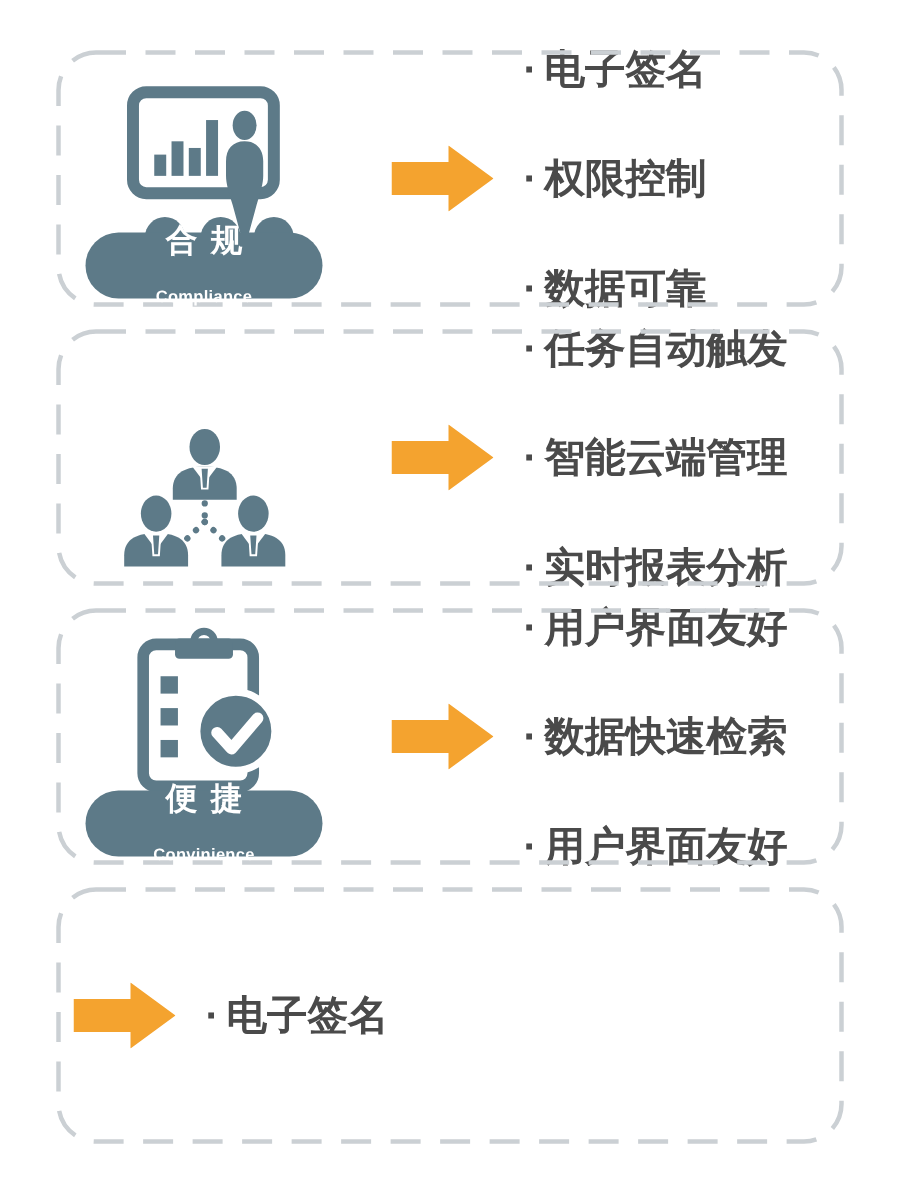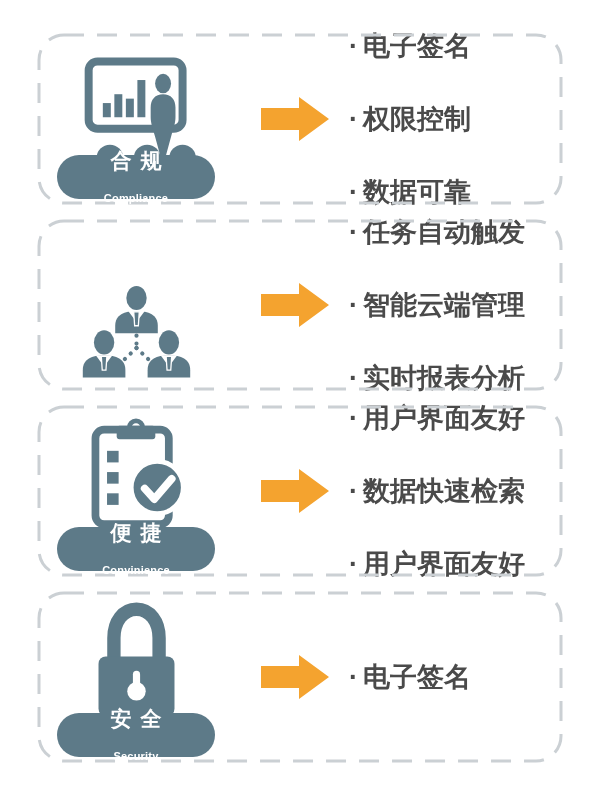--- a/index.html
+++ b/index.html
@@ -200,32 +200,20 @@
       <li><span class="dot">·</span><span>用户界面友好</span></li>
       <li><span class="dot">·</span><span>数据快速检索</span></li>
       <li><span class="dot">·</span><span>用户界面友好</span></li>
     </ul>
   </section>
 
   <section class="card">
     <svg class="dash-border" width="526" height="172" viewBox="0 0 526 172">
       <rect x="2" y="2" width="522" height="168" rx="25" fill="none" stroke="#CBD0D4" stroke-width="3" stroke-dasharray="20 13"></rect>
     </svg>
-    <div class="left-col">
-      <svg class="feature-icon" width="113" height="115" viewBox="0 0 110 112">
-        <path d="M33,62 L33,36 C33,20 42,8 55,8 C68,8 77,20 77,36 L77,62" fill="none" stroke="#5D7A88" stroke-width="13"></path>
-        <rect x="18" y="54" width="74" height="58" rx="7" fill="#5D7A88"></rect>
-        <rect x="51.5" y="68" width="7" height="16" rx="3.5" fill="#ffffff"></rect>
-        <circle cx="55" cy="88" r="9" fill="#ffffff"></circle>
-      </svg>
-      <div class="pill">
-        <div class="zh">安全</div>
-        <div class="en">Security</div>
-      </div>
-    </div>
     <svg class="arrow-svg" width="68" height="44" viewBox="0 0 68 44">
       <polygon points="0,11 38,11 38,0 68,22 38,44 38,33 0,33" fill="#F4A32F"></polygon>
     </svg>
     <ul class="bullets">
       <li><span class="dot">·</span><span>电子签名</span></li>
     </ul>
   </section>
 
 </div>
 

